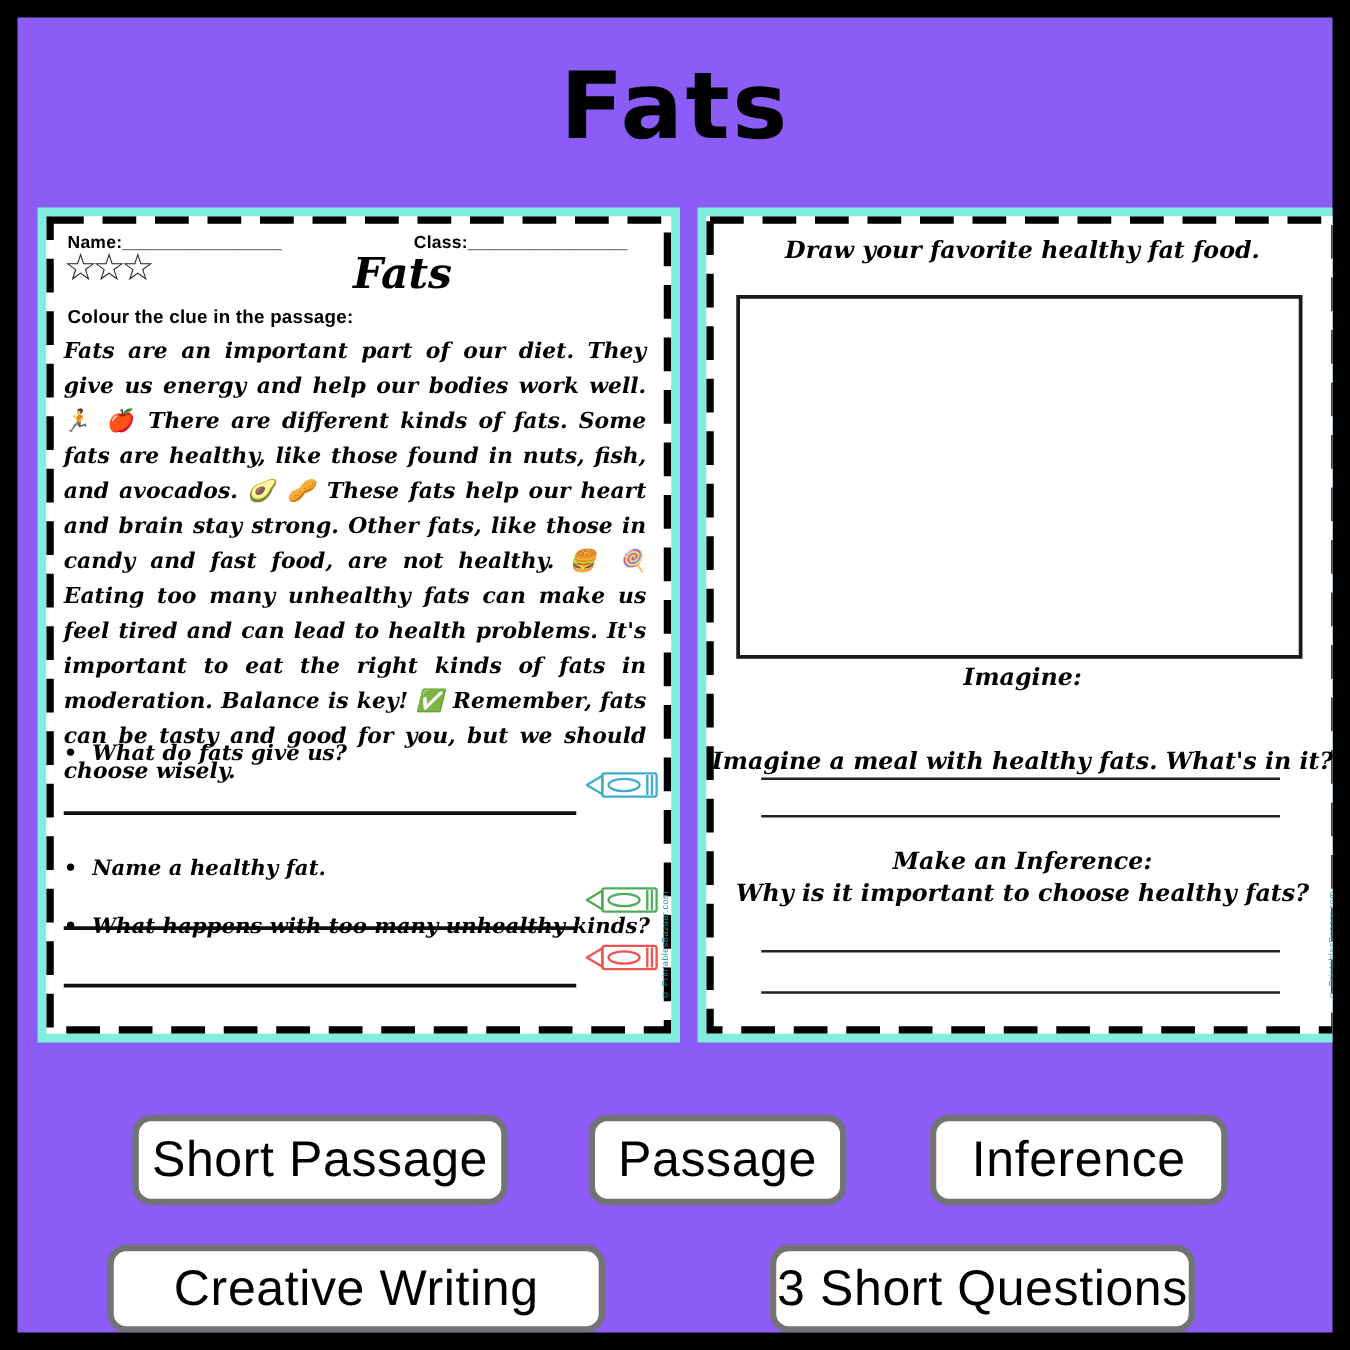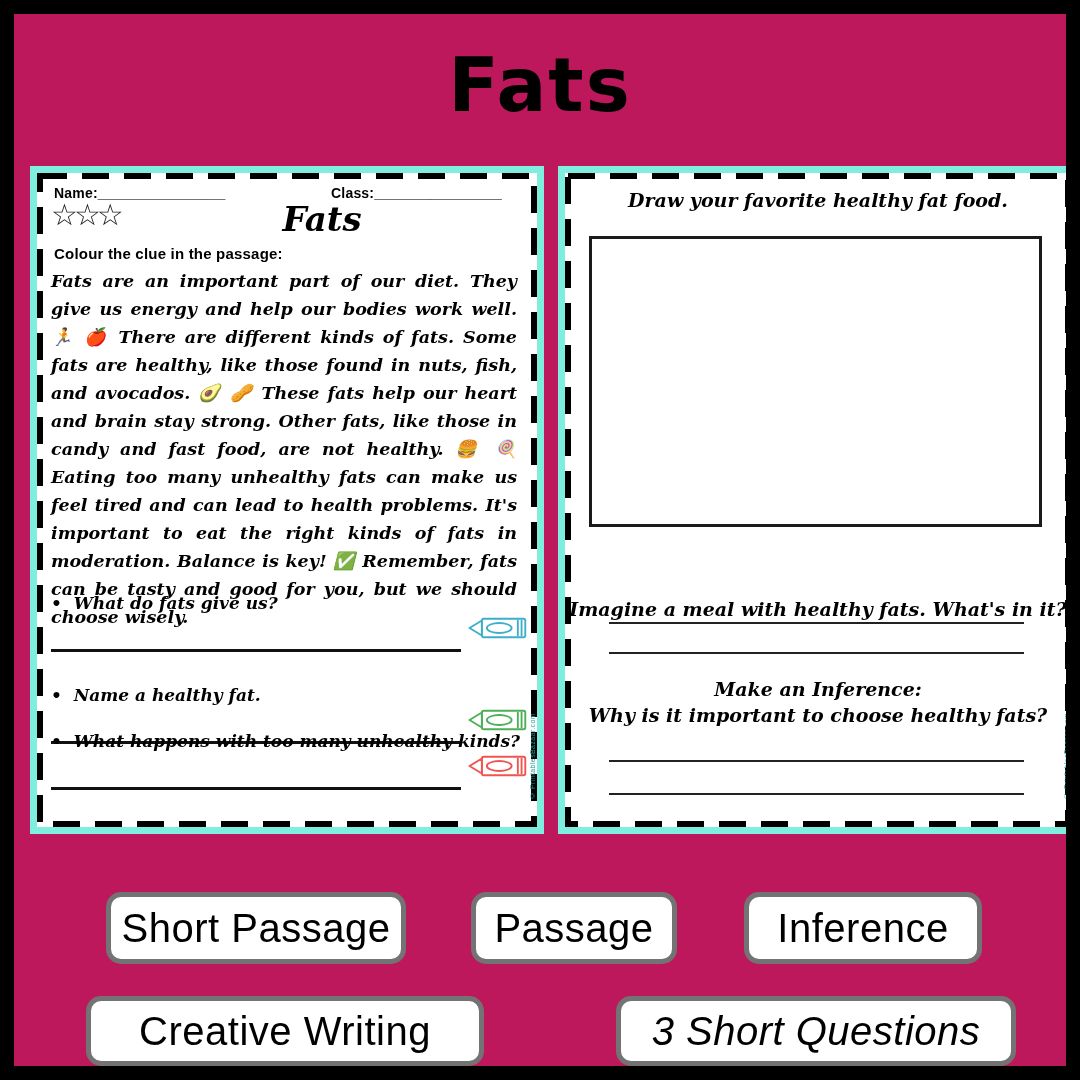--- a/index.html
+++ b/index.html
@@ -1,18 +1,18 @@
 <!DOCTYPE html>
 <html><head>
 <meta charset="utf-8">
 <style>
   html,body{margin:0;padding:0;background:#e9e9e9;}
   .canvas{
     position:relative;width:1080px;height:1080px;box-sizing:border-box;
-    background:#be185d;border:14px solid #000;overflow:hidden;
+    background:#8b5cf6;border:14px solid #000;overflow:hidden;
     font-family:"Liberation Sans",sans-serif;color:#000;
   }
   
   .main-title{
     position:absolute;top:28px;left:0;right:0;text-align:center;
     font-family:"DejaVu Sans",sans-serif;font-weight:bold;font-size:74px;
     letter-spacing:2px;
   }
   
   .page{position:absolute;top:152px;height:668px;background:#7FEEDF;}
@@ -79,21 +79,21 @@
   
   .tag{
     position:absolute;box-sizing:border-box;border:5px solid #737373;border-radius:15px;
     display:flex;align-items:center;justify-content:center;
     font-size:40px;background:#fff;letter-spacing:.5px;
   }
   .tag0{left:92px;top:878px;width:300px;height:72px;}
   .tag1{left:457px;top:878px;width:206px;height:72px;}
   .tag2{left:730px;top:878px;width:238px;height:72px;}
   .tag3{left:72px;top:982px;width:398px;height:70px;}
-  .tag4{left:602px;top:982px;width:400px;height:70px;font-style:italic;}
+  .tag4{left:602px;top:982px;width:340px;height:70px;}
 </style>
 </head>
 <body>
 
 <div class="canvas">
 
   <div class="main-title">Fats</div>
 
   <div class="page left" style="background: rgb(127, 238, 223);">
     <div class="page-inner">
@@ -156,20 +156,21 @@
 
   <div class="page right" style="background: rgb(127, 238, 223);">
     <div class="page-inner">
       <svg class="dash-border" width="506" height="654" viewBox="0 0 506 654">
         <rect x="3" y="3" width="500" height="648" fill="none" stroke="#000" stroke-width="6" stroke-dasharray="27 15"></rect>
       </svg>
 
       <div class="draw-prompt">Draw your favorite healthy fat food.</div>
       <div class="draw-box"></div>
 
+      <div class="script-heading imagine-heading">Imagine:</div>
       <div class="script-heading imagine-prompt">Imagine a meal with healthy fats. What's in it?</div>
       <div class="answer-line al1"></div>
       <div class="answer-line al2"></div>
 
       <div class="script-heading inference-heading">Make an Inference:</div>
       <div class="script-heading inference-prompt">Why is it important to choose healthy fats?</div>
       <div class="answer-line al3"></div>
       <div class="answer-line al4"></div>
 
       <div class="watermark">© PrintablesBazaar.com</div>

